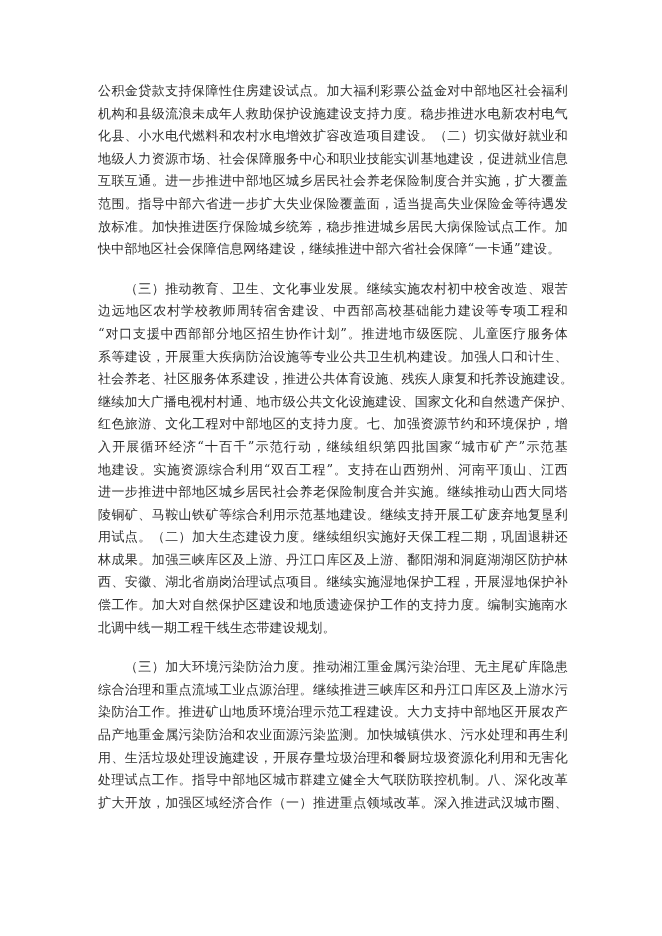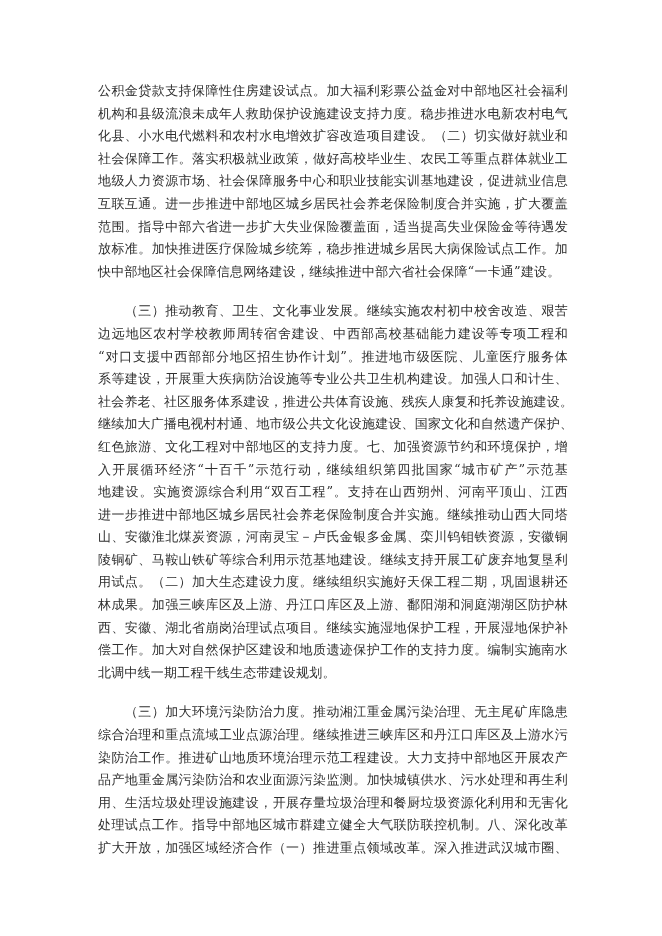--- a/index.html
+++ b/index.html
@@ -40,40 +40,38 @@
   </style>
 </head>
 <body>
 
 <div class="page">
 
   <div class="para">
     <span class="line">公积金贷款支持保障性住房建设试点。加大福利彩票公益金对中部地区社会福利</span>
     <span class="line">机构和县级流浪未成年人救助保护设施建设支持力度。稳步推进水电新农村电气</span>
     <span class="line">化县、小水电代燃料和农村水电增效扩容改造项目建设。（二）切实做好就业和</span>
-    <span class="line">社会保障工作。落实积极就业政策，做好高校毕业生、农民工等重点群体就业工</span>
     <span class="line">地级人力资源市场、社会保障服务中心和职业技能实训基地建设，促进就业信息</span>
     <span class="line">互联互通。进一步推进中部地区城乡居民社会养老保险制度合并实施，扩大覆盖</span>
     <span class="line">范围。指导中部六省进一步扩大失业保险覆盖面，适当提高失业保险金等待遇发</span>
     <span class="line">放标准。加快推进医疗保险城乡统筹，稳步推进城乡居民大病保险试点工作。加</span>
     <span class="line last">快中部地区社会保障信息网络建设，继续推进中部六省社会保障“一卡通”建设。</span>
   </div>
 
   <div class="para">
     <span class="line">　　（三）推动教育、卫生、文化事业发展。继续实施农村初中校舍改造、艰苦</span>
     <span class="line">边远地区农村学校教师周转宿舍建设、中西部高校基础能力建设等专项工程和</span>
     <span class="line">“对口支援中西部部分地区招生协作计划”。推进地市级医院、儿童医疗服务体</span>
     <span class="line">系等建设，开展重大疾病防治设施等专业公共卫生机构建设。加强人口和计生、</span>
     <span class="line">社会养老、社区服务体系建设，推进公共体育设施、残疾人康复和托养设施建设。</span>
     <span class="line">继续加大广播电视村村通、地市级公共文化设施建设、国家文化和自然遗产保护、</span>
     <span class="line">红色旅游、文化工程对中部地区的支持力度。七、加强资源节约和环境保护，增</span>
     <span class="line">入开展循环经济“十百千”示范行动，继续组织第四批国家“城市矿产”示范基</span>
     <span class="line">地建设。实施资源综合利用“双百工程”。支持在山西朔州、河南平顶山、江西</span>
     <span class="line">进一步推进中部地区城乡居民社会养老保险制度合并实施。继续推动山西大同塔</span>
-    <span class="line">山、安徽淮北煤炭资源，河南灵宝－卢氏金银多金属、栾川钨钼铁资源，安徽铜</span>
     <span class="line">陵铜矿、马鞍山铁矿等综合利用示范基地建设。继续支持开展工矿废弃地复垦利</span>
     <span class="line">用试点。（二）加大生态建设力度。继续组织实施好天保工程二期，巩固退耕还</span>
     <span class="line">林成果。加强三峡库区及上游、丹江口库区及上游、鄱阳湖和洞庭湖湖区防护林</span>
     <span class="line">西、安徽、湖北省崩岗治理试点项目。继续实施湿地保护工程，开展湿地保护补</span>
     <span class="line">偿工作。加大对自然保护区建设和地质遗迹保护工作的支持力度。编制实施南水</span>
     <span class="line last">北调中线一期工程干线生态带建设规划。</span>
   </div>
 
   <div class="para">
     <span class="line">　　（三）加大环境污染防治力度。推动湘江重金属污染治理、无主尾矿库隐患</span>

